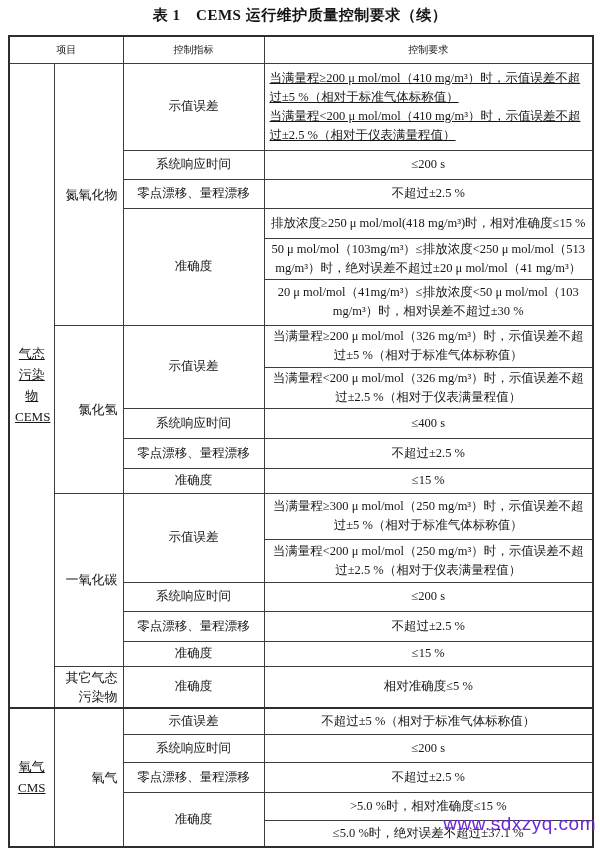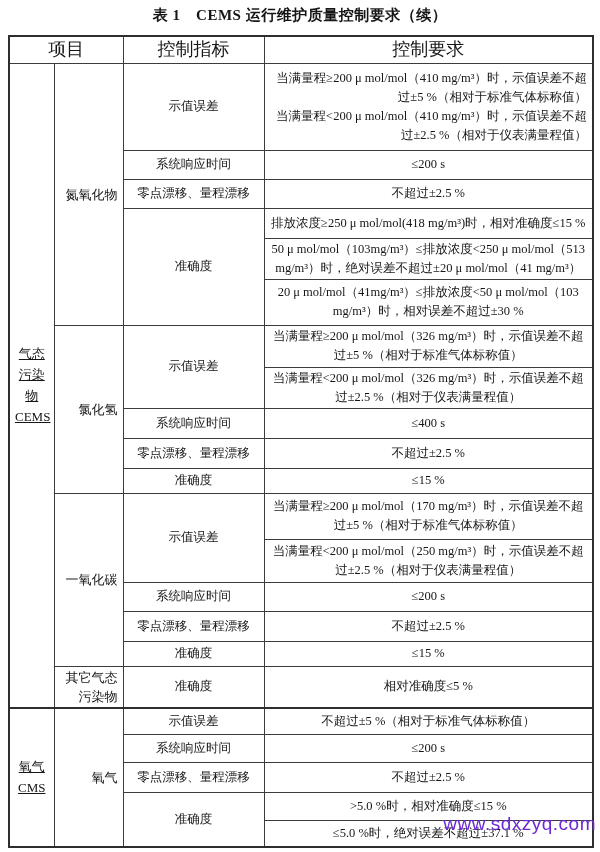--- a/index.html
+++ b/index.html
@@ -18,24 +18,24 @@
     border-collapse:collapse;table-layout:fixed;
     border:2px solid #2e2e2e;
   }
   td{
     border:1px solid #3c3c3c;
     text-align:center;vertical-align:middle;
     font-size:12.5px;line-height:19px;
     padding:1px 5px;
     overflow:hidden;
   }
-  td.hdr{font-size:18px;}
+  td.hdr{font-size:10px;}
   td.vlabel{white-space:pre-line;font-size:13px;line-height:21px;text-decoration:underline;}
   td.glabel{white-space:pre-line;font-size:13px;text-align:right;}
-  td.req div{text-align:right;}
+  td.req div{text-align:left;text-decoration:underline;}
   tr.secbreak td{border-top:2px solid #2e2e2e;}
   .watermark{
     position:absolute;right:4px;top:813px;
     font-family:"Liberation Sans","DejaVu Sans",sans-serif;
     font-size:19px;color:#6d28d9;letter-spacing:0.5px;
   }
 </style>
 </head>
 <body>
 
@@ -104,21 +104,21 @@
     <td>不超过±2.5 %</td>
   </tr>
   <tr style="height:25px">
     <td>准确度</td>
     <td>≤15 %</td>
   </tr>
 
   <tr style="height:46px">
     <td rowspan="5" class="glabel">一氧化碳</td>
     <td rowspan="2">示值误差</td>
-    <td>当满量程≥200 μ mol/mol（170 mg/m³）时，示值误差不超过±5 %（相对于标准气体标称值）</td>
+    <td>当满量程≥300 μ mol/mol（250 mg/m³）时，示值误差不超过±5 %（相对于标准气体标称值）</td>
   </tr>
   <tr style="height:43px">
     <td>当满量程&lt;200 μ mol/mol（250 mg/m³）时，示值误差不超过±2.5 %（相对于仪表满量程值）</td>
   </tr>
   <tr style="height:29px">
     <td>系统响应时间</td>
     <td>≤200 s</td>
   </tr>
   <tr style="height:30px">
     <td>零点漂移、量程漂移</td>

